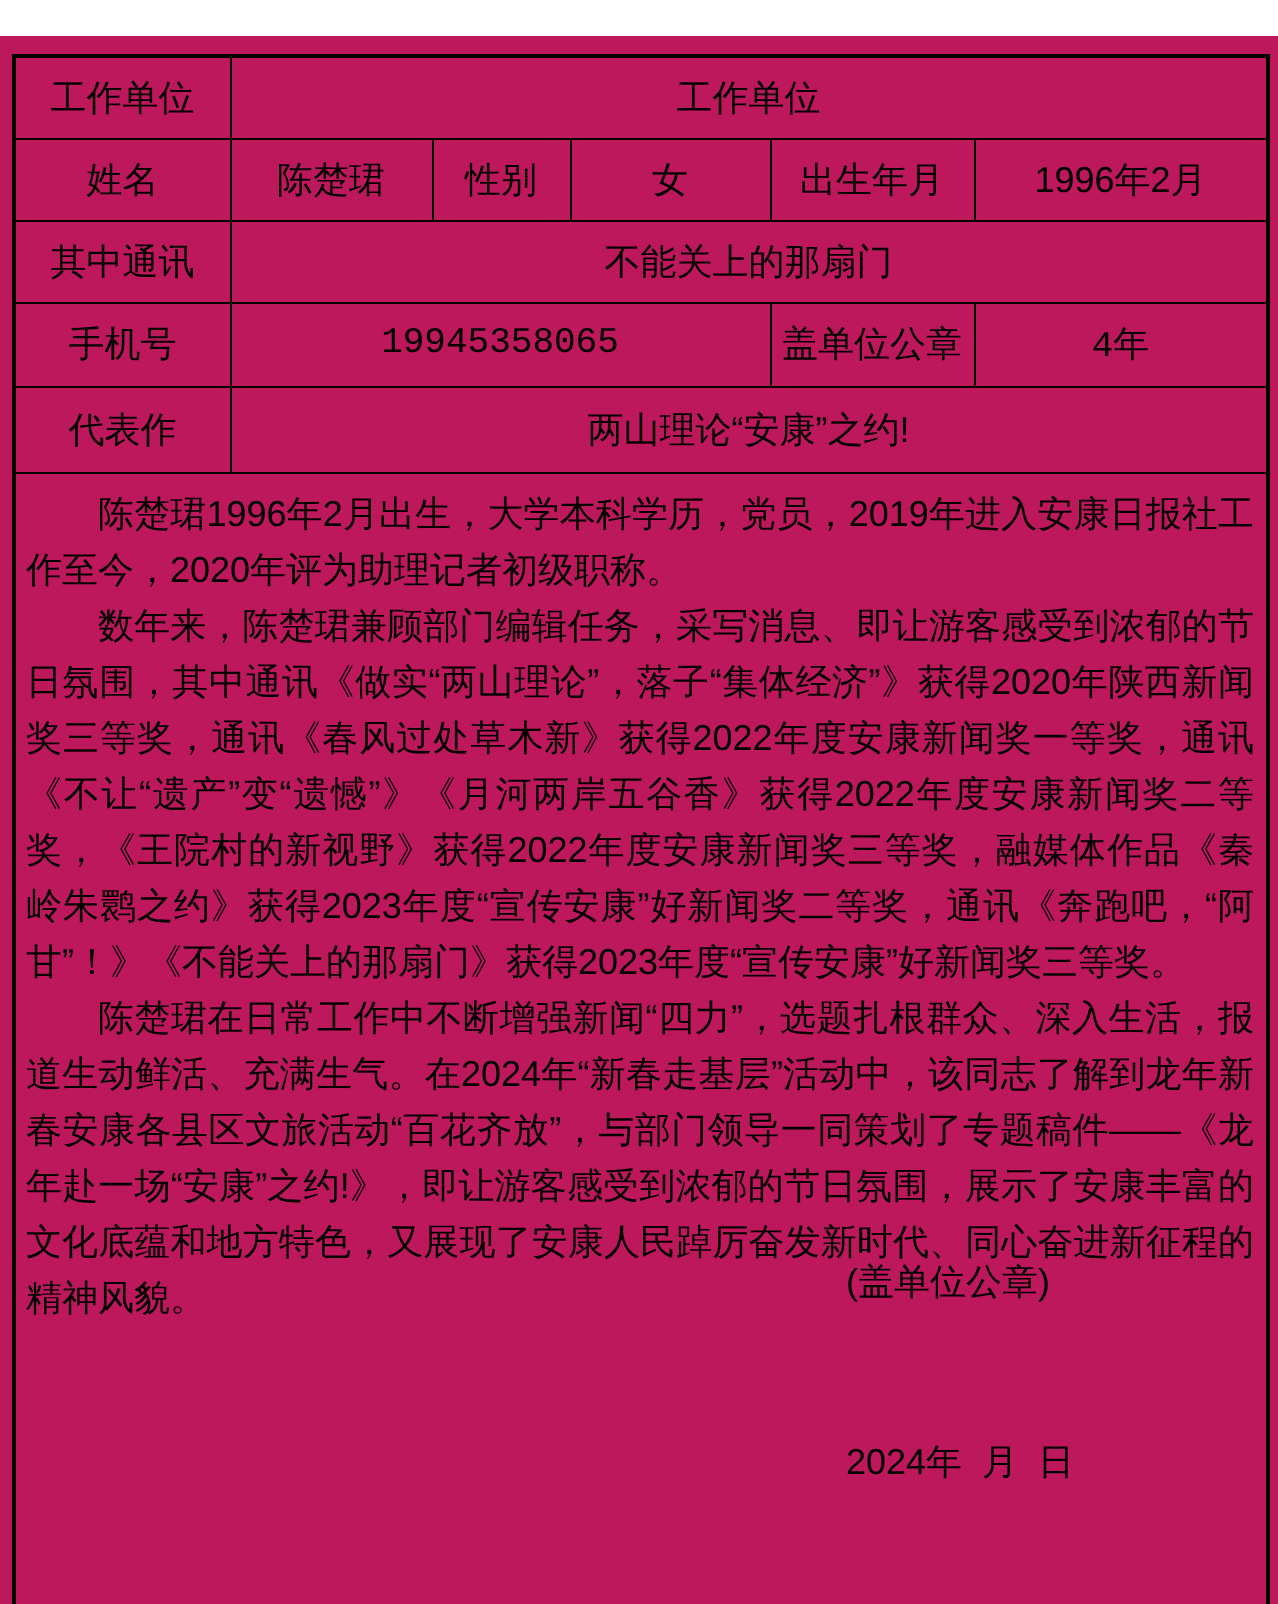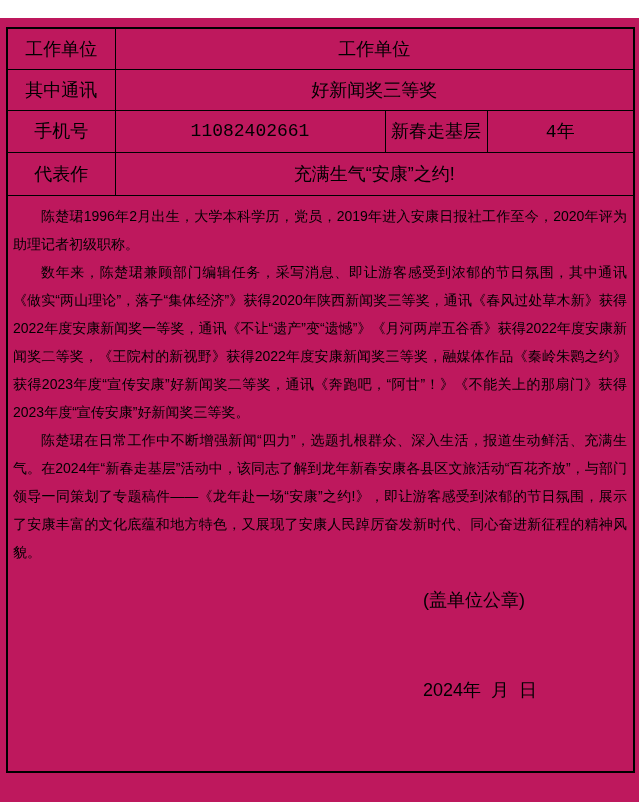--- a/index.html
+++ b/index.html
@@ -39,21 +39,21 @@
   tr.r4 td { height: 42px; font-family: Liberation Mono, monospace; }
   tr.r5 td { height: 43px; text-align: center; }
   tr.r6 td.body-cell {
     height: 577px;
     vertical-align: top;
     text-align: left;
     padding: 6px 6px 0 5px;
     position: relative;
   }
   .body-cell p {
-    font-size: 14px;
+    font-size: 18px;
     line-height: 28px;
     text-indent: 2em;
     text-align: justify;
     margin: 0;
   }
   .signature {
     position: absolute;
     right: 96px;
     bottom: 6px;
     font-size: 18px;
@@ -72,33 +72,41 @@
       <col style="width:69px">
       <col style="width:100px">
       <col style="width:102px">
       <col style="width:147px">
     </colgroup>
     <tbody>
       <tr class="r1">
         <td>工作单位</td>
         <td colspan="5">工作单位</td>
       </tr>
+      <tr class="r2">
+        <td>姓名</td>
+        <td>陈楚珺</td>
+        <td>性别</td>
+        <td>女</td>
+        <td>出生年月</td>
+        <td>1996年2月</td>
+      </tr>
       <tr class="r3">
         <td>其中通讯</td>
-        <td colspan="5">好新闻奖三等奖</td>
+        <td colspan="5">不能关上的那扇门</td>
       </tr>
       <tr class="r4">
         <td>手机号</td>
-        <td colspan="3">11082402661</td>
-        <td>新春走基层</td>
+        <td colspan="3">19945358065</td>
+        <td>盖单位公章</td>
         <td>4年</td>
       </tr>
       <tr class="r5">
         <td>代表作</td>
-        <td colspan="5">充满生气“安康”之约!</td>
+        <td colspan="5">两山理论“安康”之约!</td>
       </tr>
       <tr class="r6">
         <td colspan="6" class="body-cell">
           <p>陈楚珺1996年2月出生，大学本科学历，党员，2019年进入安康日报社工作至今，2020年评为助理记者初级职称。</p>
           <p>数年来，陈楚珺兼顾部门编辑任务，采写消息、即让游客感受到浓郁的节日氛围，其中通讯《做实“两山理论”，落子“集体经济”》获得2020年陕西新闻奖三等奖，通讯《春风过处草木新》获得2022年度安康新闻奖一等奖，通讯《不让“遗产”变“遗憾”》《月河两岸五谷香》获得2022年度安康新闻奖二等奖，《王院村的新视野》获得2022年度安康新闻奖三等奖，融媒体作品《秦岭朱鹮之约》获得2023年度“宣传安康”好新闻奖二等奖，通讯《奔跑吧，“阿甘”！》《不能关上的那扇门》获得2023年度“宣传安康”好新闻奖三等奖。</p>
           <p>陈楚珺在日常工作中不断增强新闻“四力”，选题扎根群众、深入生活，报道生动鲜活、充满生气。在2024年“新春走基层”活动中，该同志了解到龙年新春安康各县区文旅活动“百花齐放”，与部门领导一同策划了专题稿件——《龙年赴一场“安康”之约!》，即让游客感受到浓郁的节日氛围，展示了安康丰富的文化底蕴和地方特色，又展现了安康人民踔厉奋发新时代、同心奋进新征程的精神风貌。</p>
           <div class="signature">
             <div>(盖单位公章)</div>
             <div>2024年  月  日</div>
           </div>

